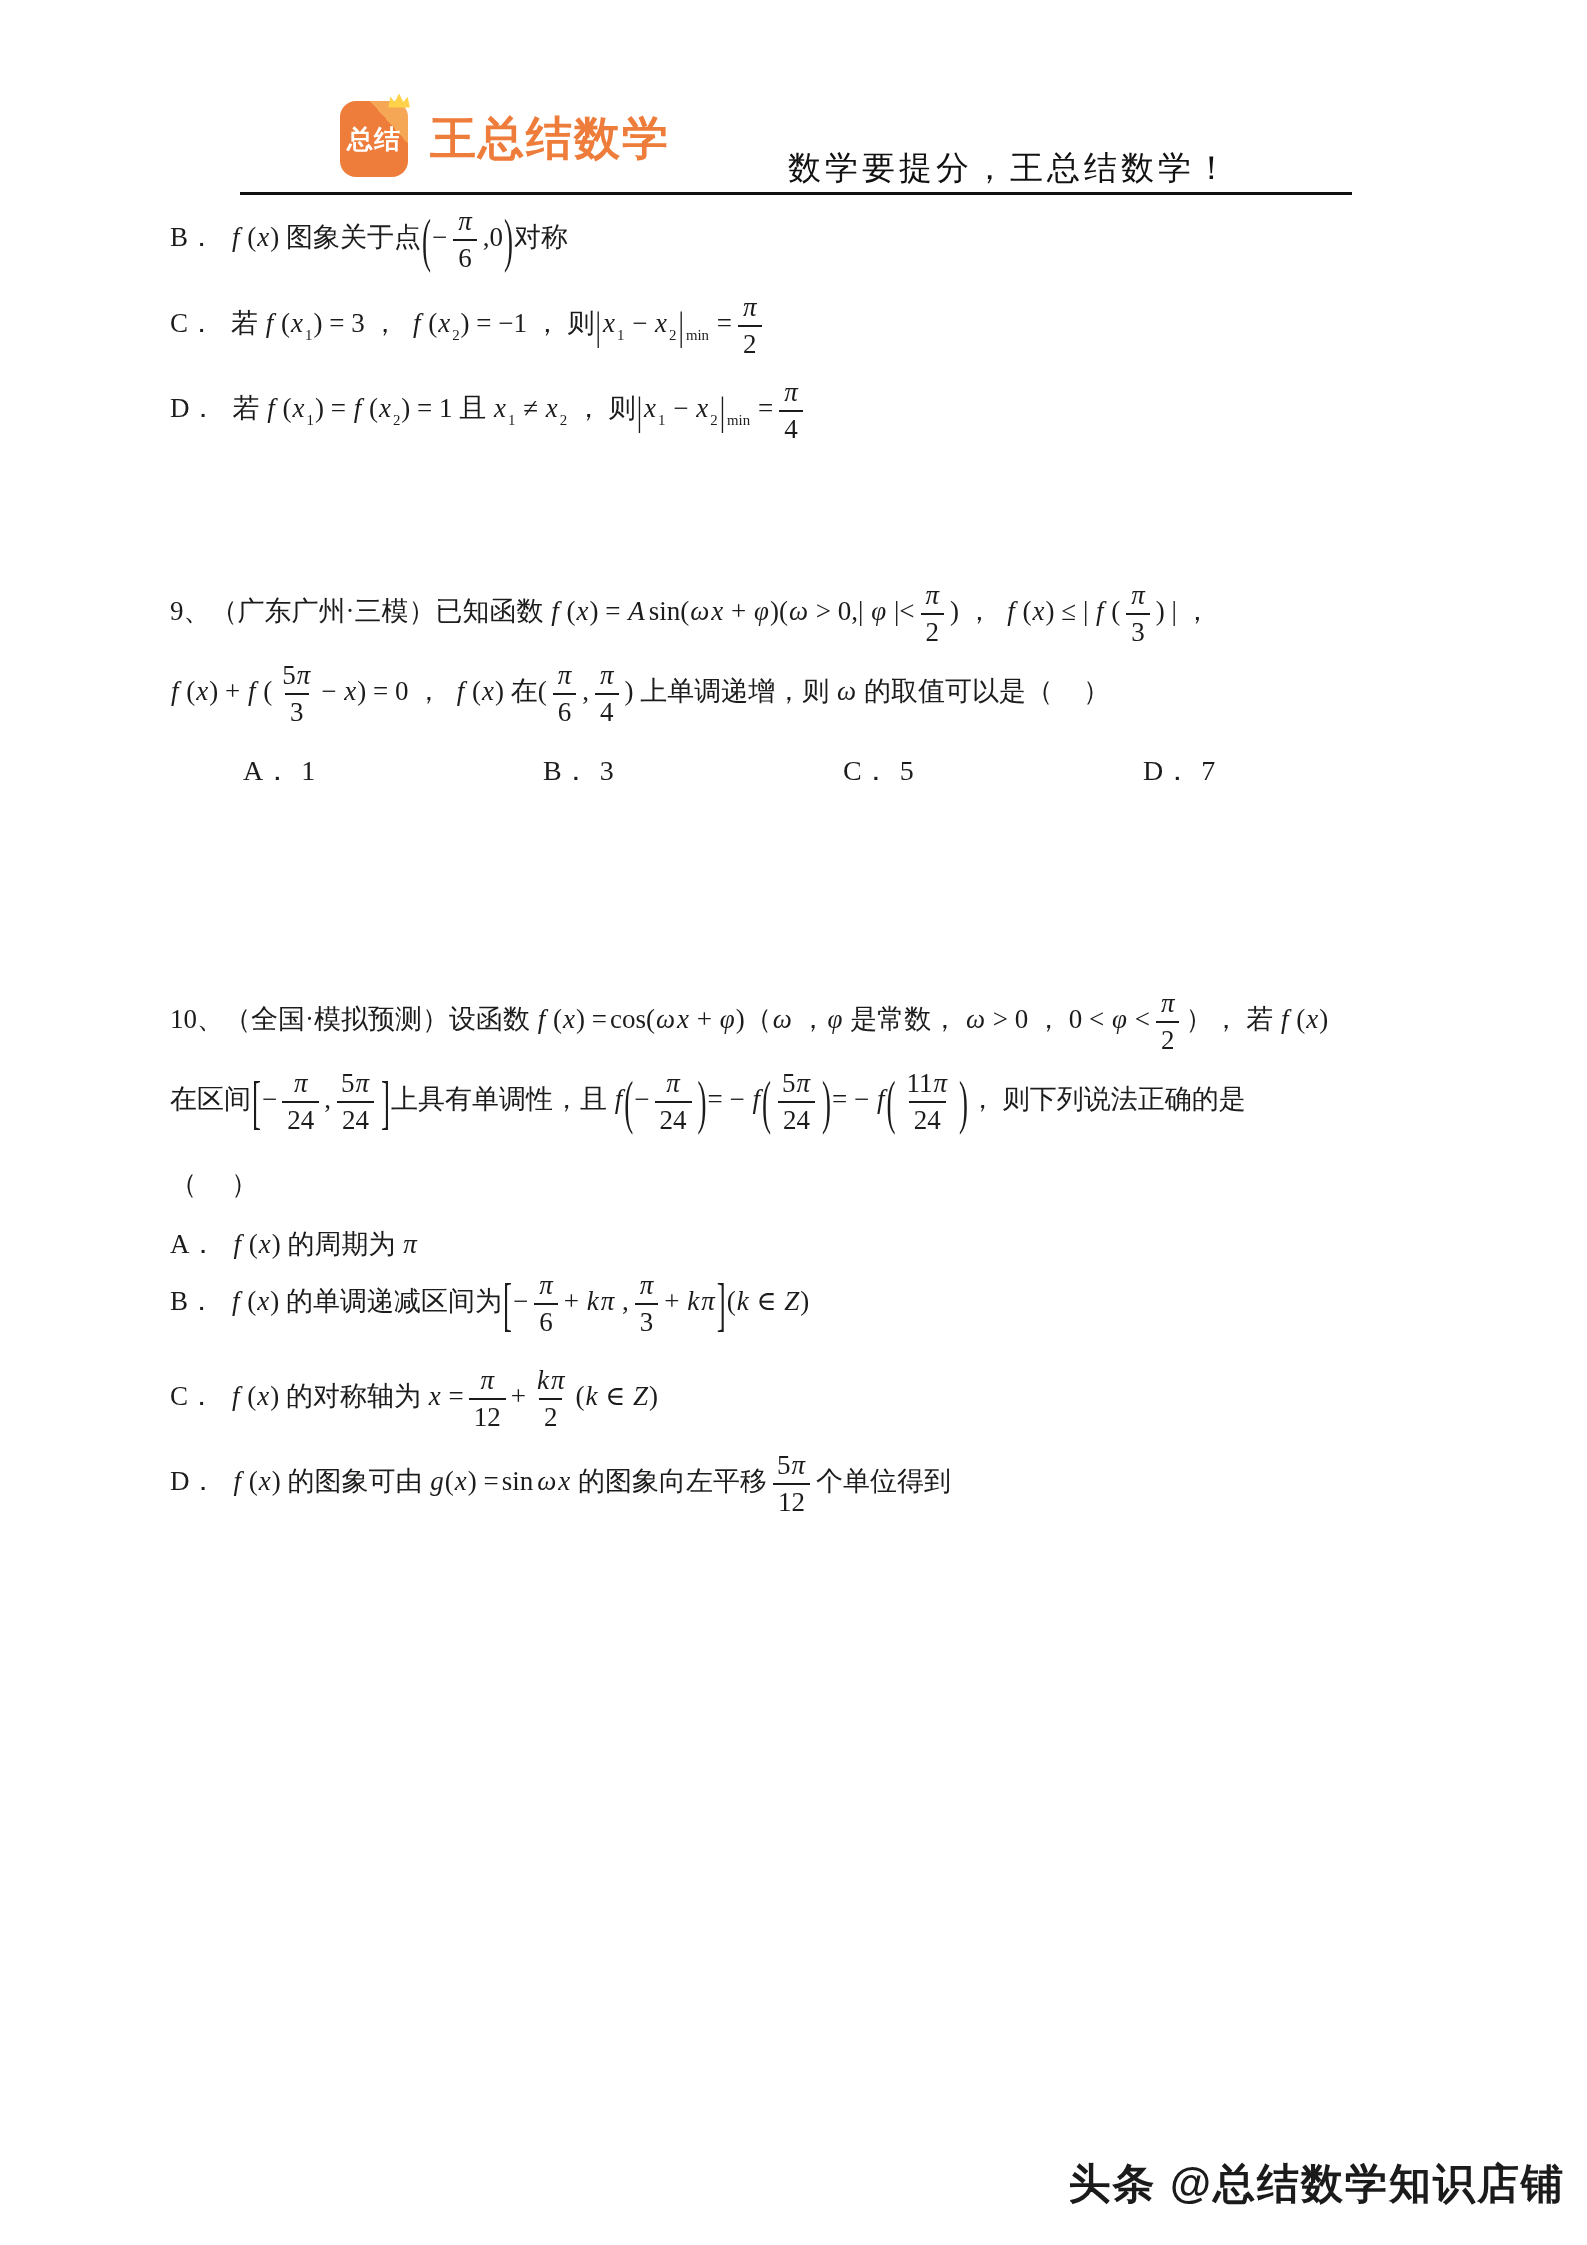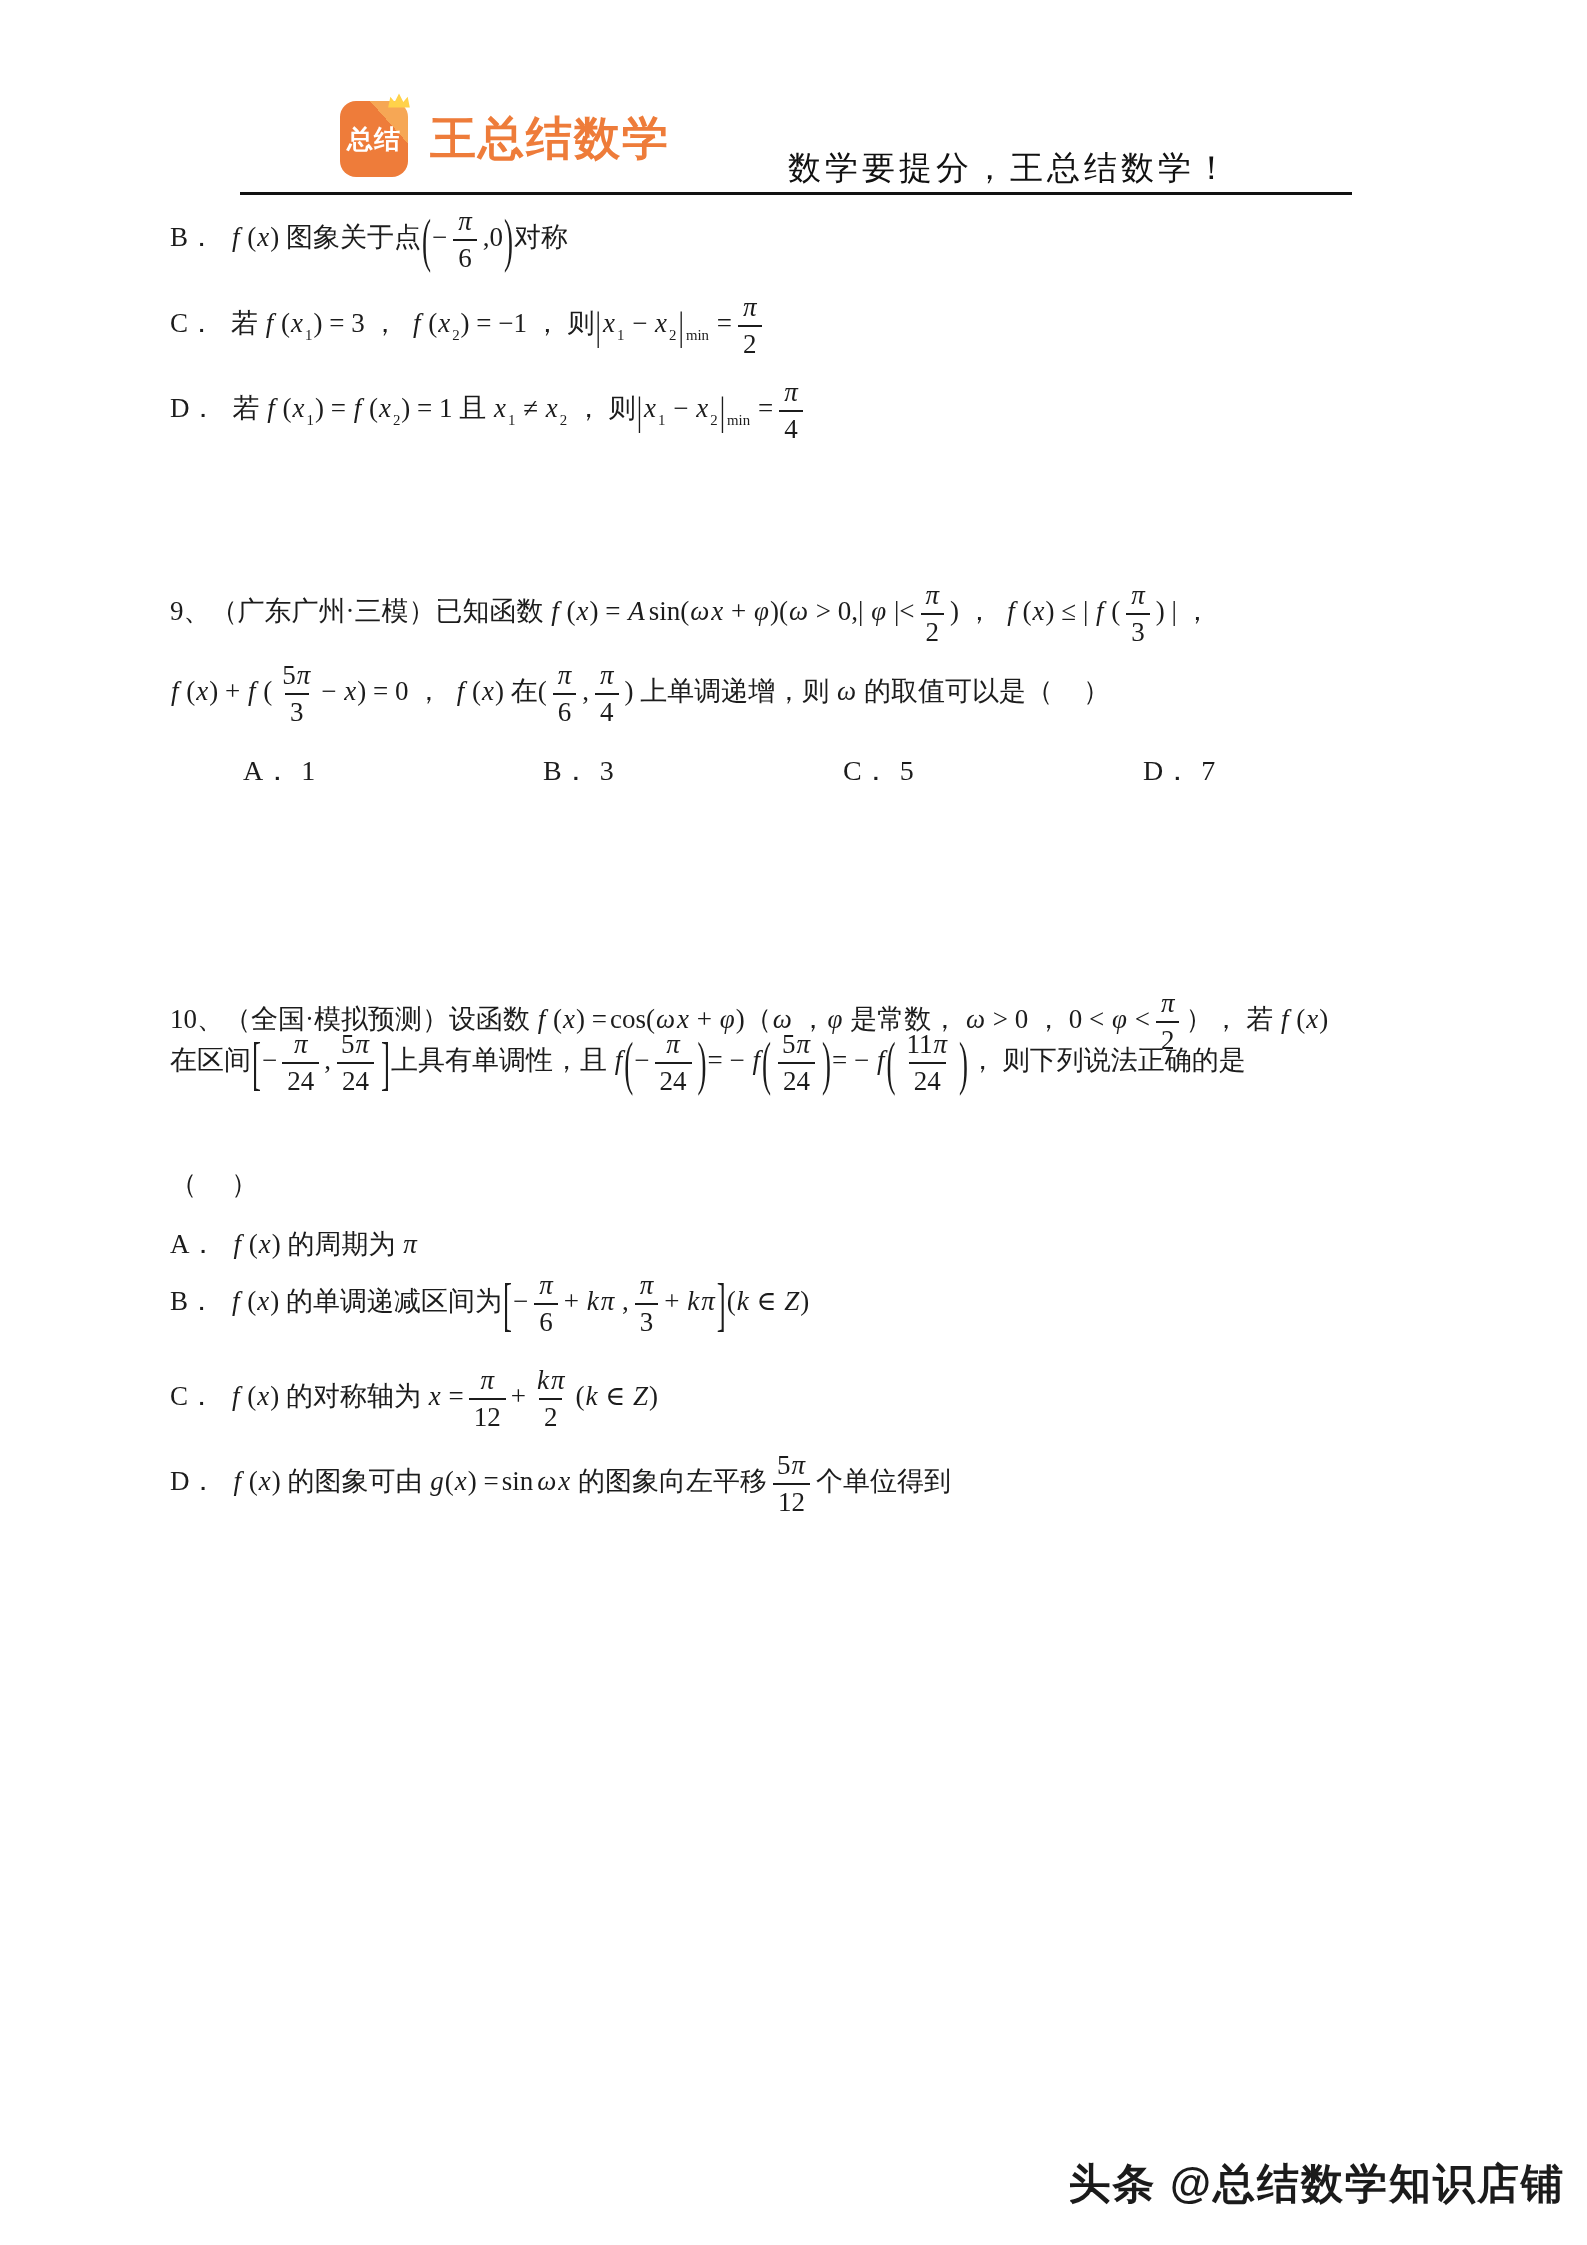--- a/index.html
+++ b/index.html
@@ -111,21 +111,21 @@
     <span class="opt"><span class="ol">A．</span><span>1</span></span>
     <span class="opt"><span class="ol">B．</span><span>3</span></span>
     <span class="opt"><span class="ol">C．</span><span>5</span></span>
     <span class="opt"><span class="ol">D．</span><span>7</span></span>
   </div>
 
   <div class="line" style="top:990px"><span class="mt">1</span><span class="mt">0</span><span class="mt">、</span><span class="mt">（</span><span class="mt">全</span><span class="mt">国</span><span class="mt">·</span><span class="mt">模</span><span class="mt">拟</span><span class="mt">预</span><span class="mt">测</span><span class="mt">）</span><span class="mt">设</span><span class="mt">函</span><span class="mt">数</span><span class="mt">&nbsp;</span><span class="mv">f</span><span class="mt">&nbsp;</span><span class="mt">(</span><span class="mv">x</span><span class="mt">)</span><span class="mt">&nbsp;</span><span class="mt">=</span><span class="msp" style="width: 3px;">&nbsp;</span><span class="mt">cos</span><span class="mt">(</span><span class="mv">ω</span><span class="mv">x</span><span class="mt">&nbsp;</span><span class="mt">+</span><span class="mt">&nbsp;</span><span class="mv">φ</span><span class="mt">)</span><span class="mt">（</span><span class="mv">ω</span><span class="mt">&nbsp;</span><span class="mt">，</span><span class="mv">φ</span><span class="mt">&nbsp;</span><span class="mt">是</span><span class="mt">常</span><span class="mt">数</span><span class="mt">，</span><span class="mt">&nbsp;</span><span class="mv">ω</span><span class="mt">&nbsp;</span><span class="mt">&gt;</span><span class="mt">&nbsp;</span><span class="mt">0</span><span class="mt">&nbsp;</span><span class="mt">，</span><span class="mt">&nbsp;</span><span class="mt">0</span><span class="mt">&nbsp;</span><span class="mt">&lt;</span><span class="mt">&nbsp;</span><span class="mv">φ</span><span class="mt">&nbsp;</span><span class="mt">&lt;</span><span class="mfrac">
         <span class="mnum"><span class="mv">π</span></span>
         <span class="mden"><span class="mt">2</span></span>
       </span><span class="mt">）</span><span class="mt">，</span><span class="mt">&nbsp;</span><span class="mt">若</span><span class="mt">&nbsp;</span><span class="mv">f</span><span class="mt">&nbsp;</span><span class="mt">(</span><span class="mv">x</span><span class="mt">)</span></div>
-  <div class="line" style="top:1031px"><span class="mt">在</span><span class="mt">区</span><span class="mt">间</span><span class="mbig" style="transform: scaleY(2.2);">[</span><span class="mt">−</span><span class="mfrac">
+  <div class="line" style="top:1070px"><span class="mt">在</span><span class="mt">区</span><span class="mt">间</span><span class="mbig" style="transform: scaleY(2.2);">[</span><span class="mt">−</span><span class="mfrac">
         <span class="mnum"><span class="mv">π</span></span>
         <span class="mden"><span class="mt">2</span><span class="mt">4</span></span>
       </span><span class="mt">,</span><span class="mfrac">
         <span class="mnum"><span class="mt">5</span><span class="mv">π</span></span>
         <span class="mden"><span class="mt">2</span><span class="mt">4</span></span>
       </span><span class="mbig" style="transform: scaleY(2.2);">]</span><span class="mt">上</span><span class="mt">具</span><span class="mt">有</span><span class="mt">单</span><span class="mt">调</span><span class="mt">性</span><span class="mt">，</span><span class="mt">且</span><span class="mt">&nbsp;</span><span class="mv">f</span><span class="mbig" style="transform: scaleY(2.2);">(</span><span class="mt">−</span><span class="mfrac">
         <span class="mnum"><span class="mv">π</span></span>
         <span class="mden"><span class="mt">2</span><span class="mt">4</span></span>
       </span><span class="mbig" style="transform: scaleY(2.2);">)</span><span class="mt">=</span><span class="mt">&nbsp;</span><span class="mt">−</span><span class="mt">&nbsp;</span><span class="mv">f</span><span class="mbig" style="transform: scaleY(2.2);">(</span><span class="mfrac">
         <span class="mnum"><span class="mt">5</span><span class="mv">π</span></span>

